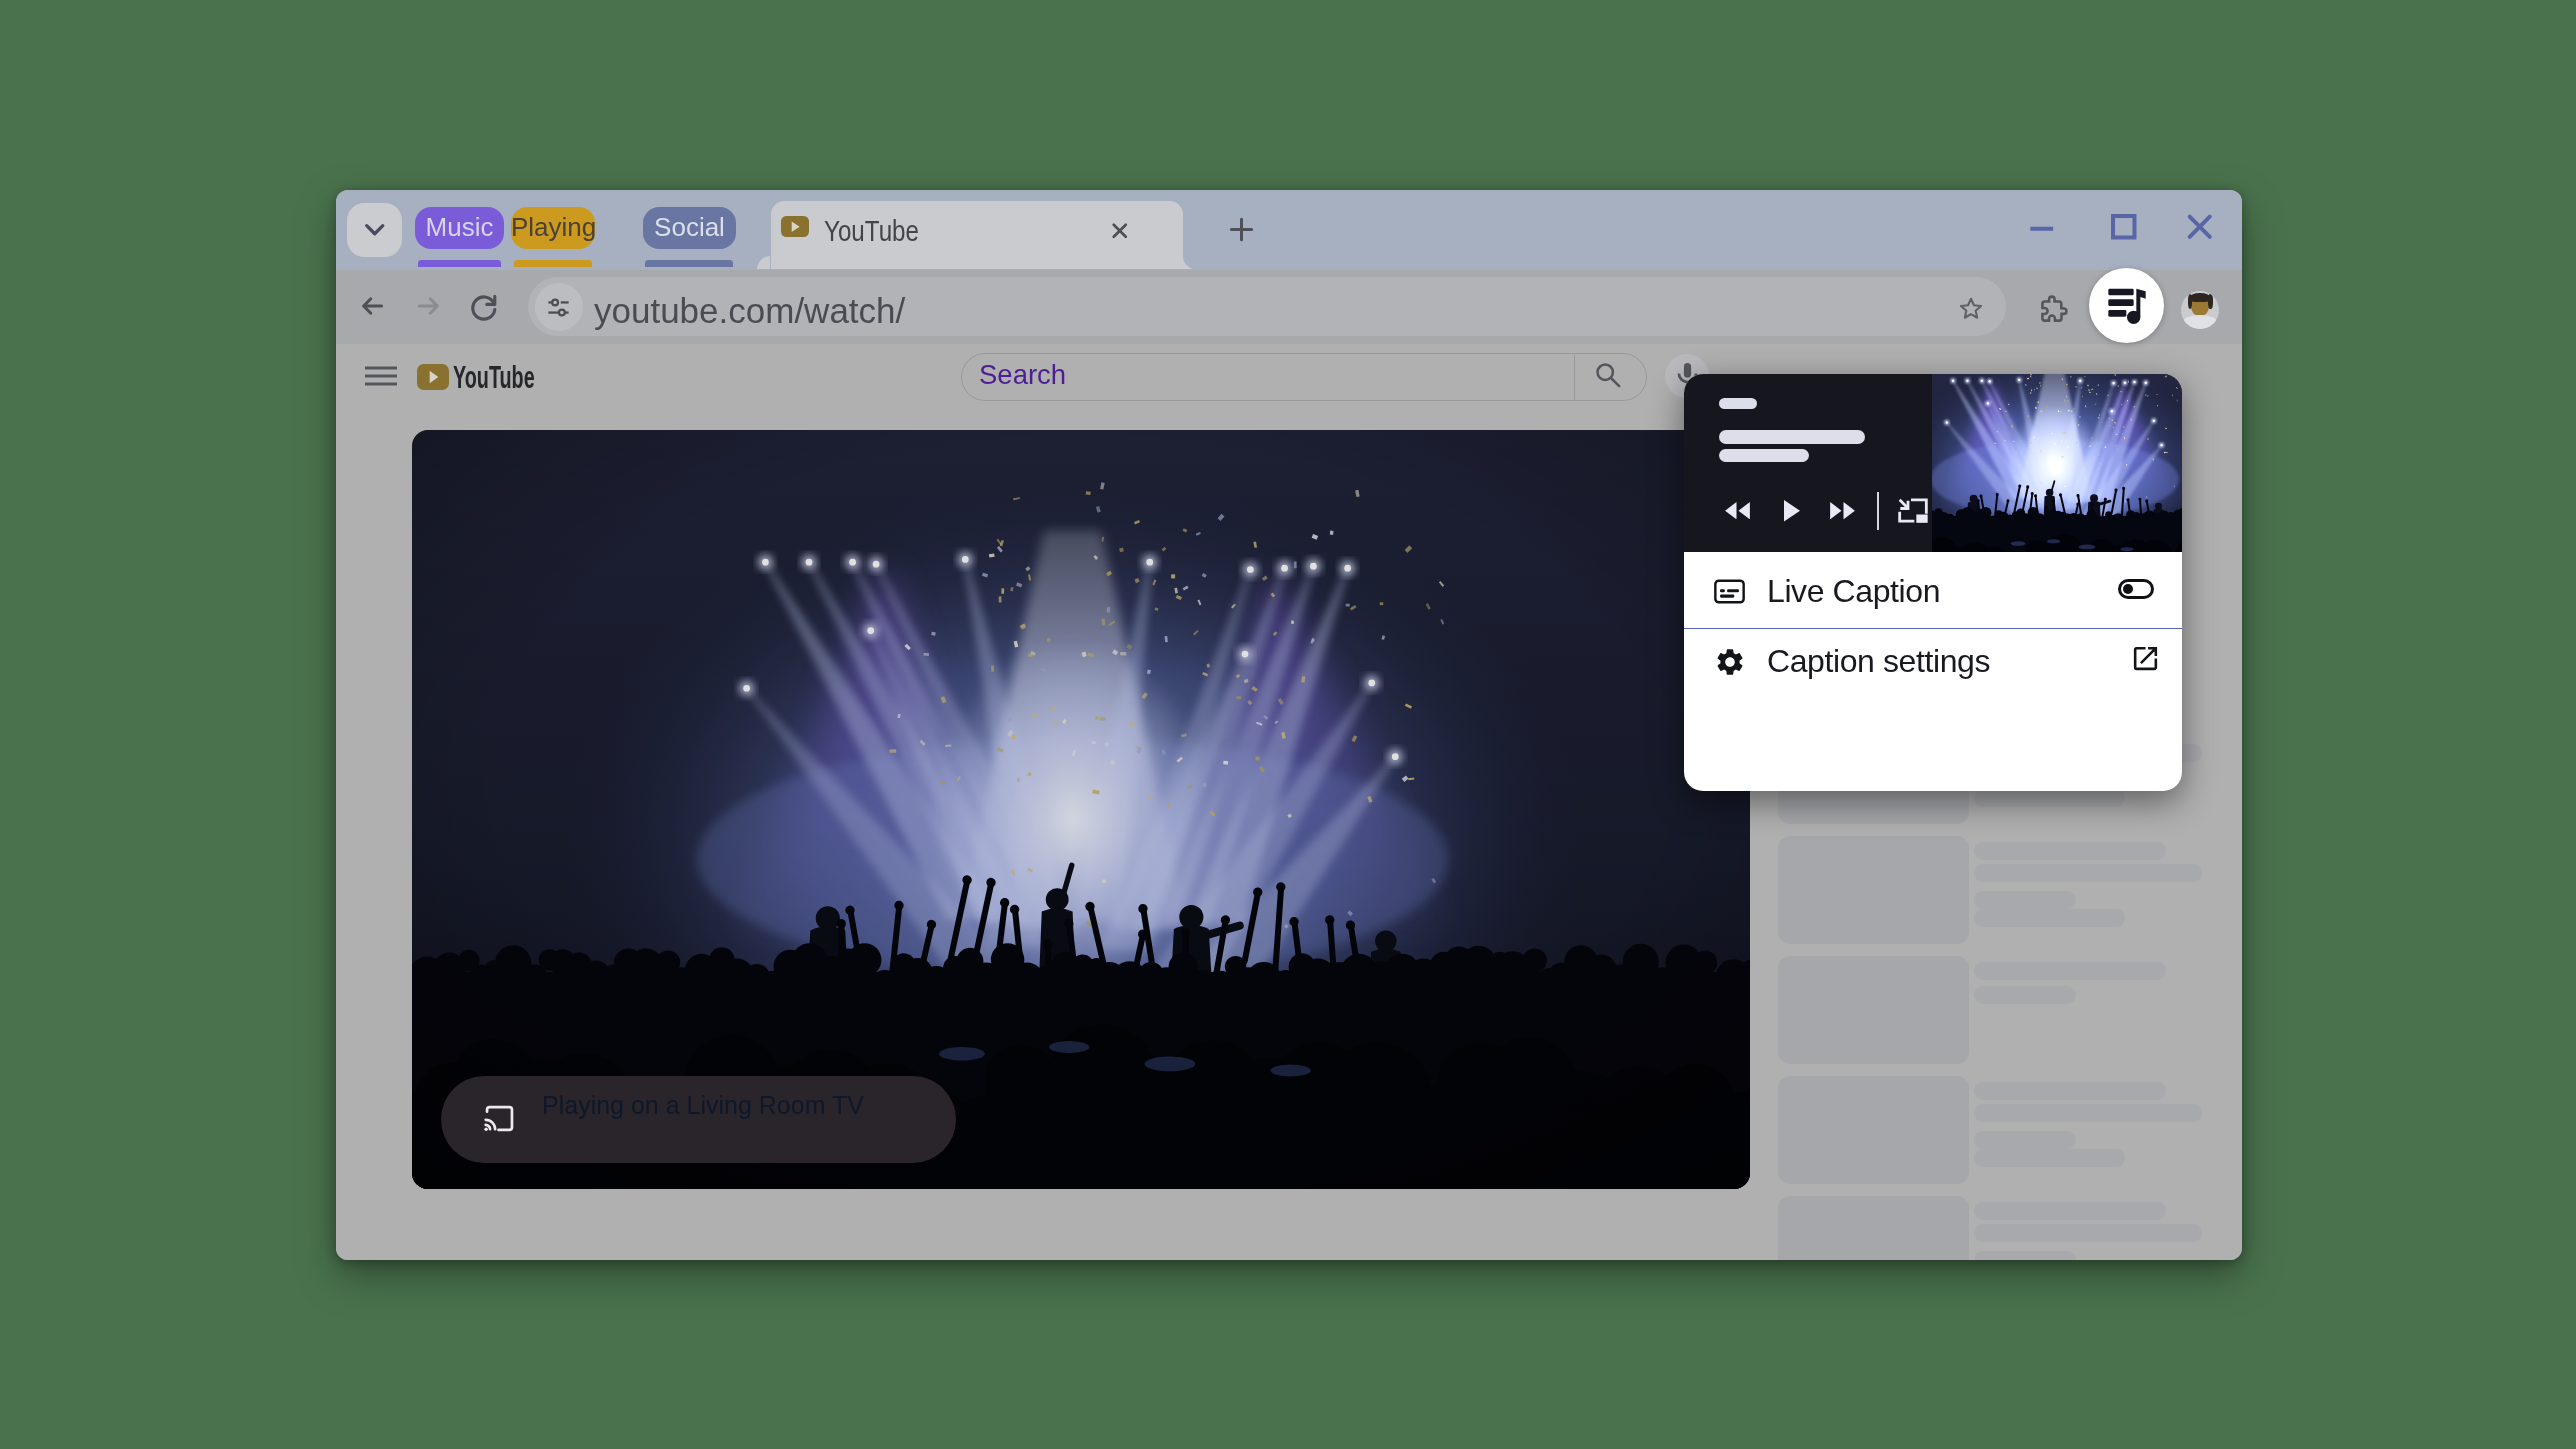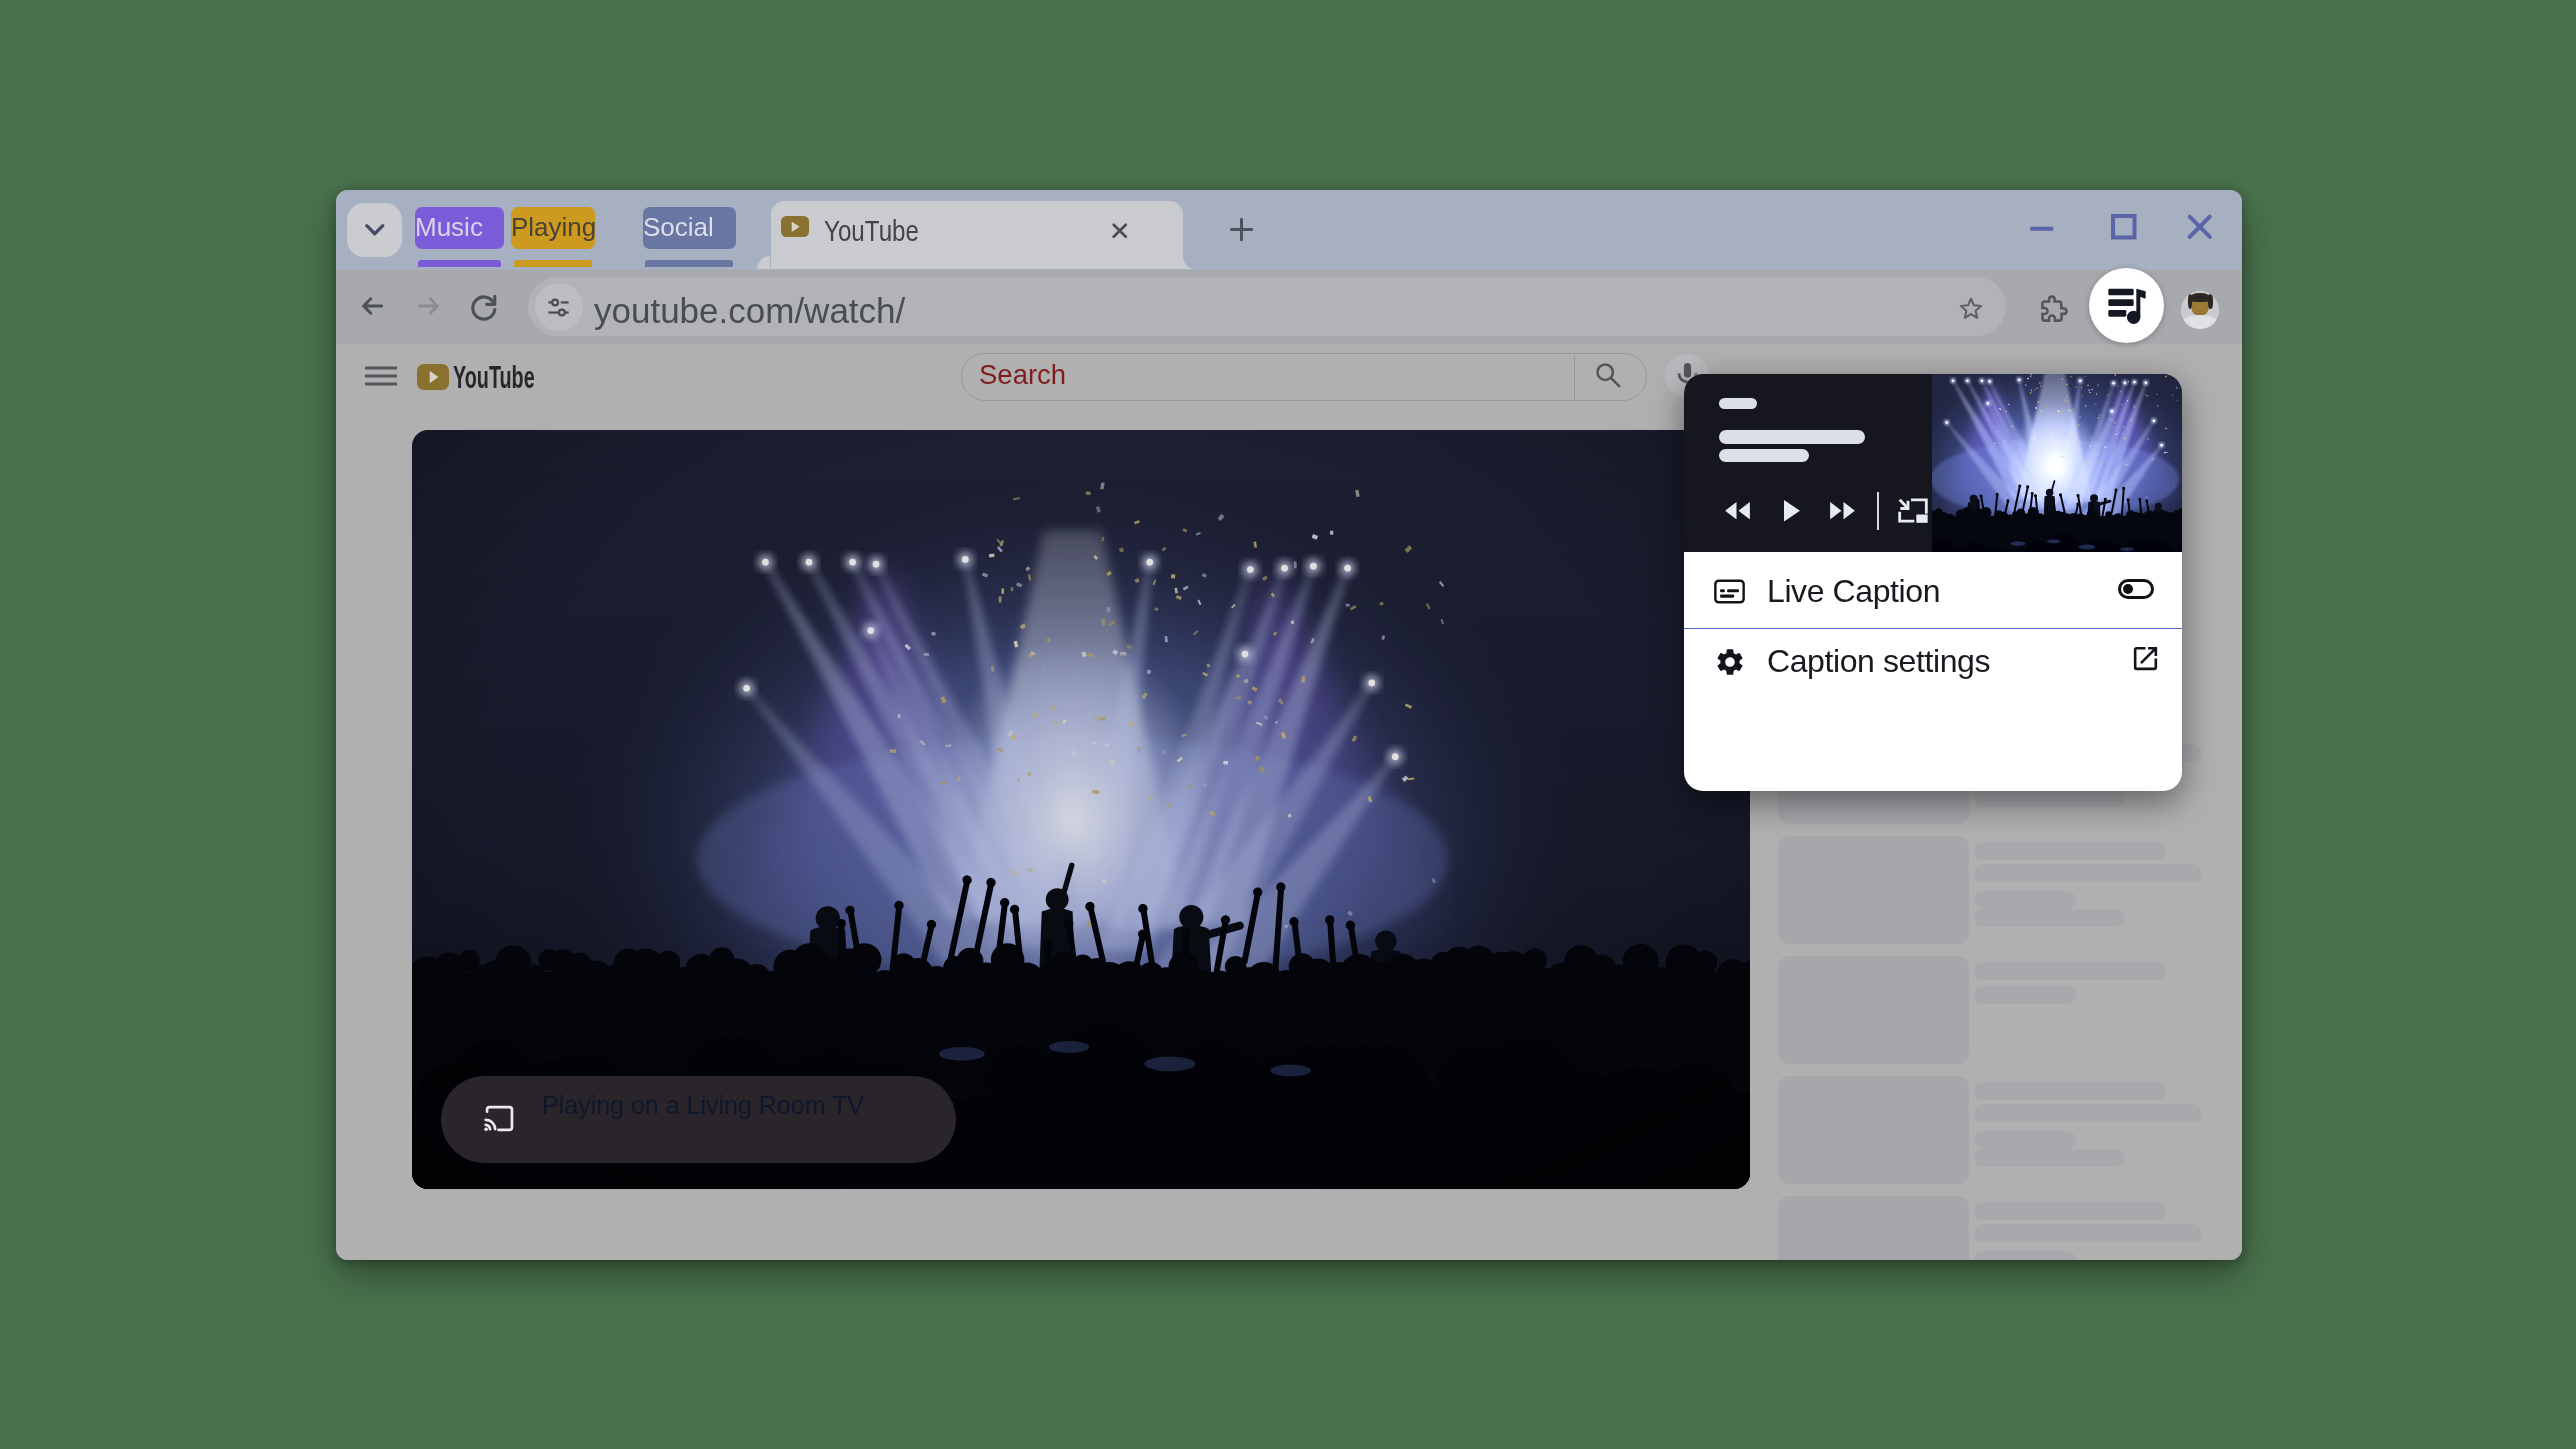--- a/index.html
+++ b/index.html
@@ -1,21 +1,21 @@
 <!DOCTYPE html>
 <html style="font-size:10.7px"><head><meta charset="utf-8">
 <style>
 * { margin:0; padding:0; box-sizing:border-box; }
 html,body { width:2576px; height:1449px; overflow:hidden; }
 body { background:#4a734d; font-family:"Liberation Sans", sans-serif; position:relative; }
 .abs { position:absolute; }
 #win { left:336px; top:190px; width:1906px; height:1070px; background:#b0b0b0; border-radius:12px;
   box-shadow:0 16px 40px rgba(0,0,0,.35), 0 2.7px 12px rgba(0,0,0,.28); overflow:hidden; }
 #tabstrip { left:0; top:0; width:100%; height:80px; background:#a6b0c0; }
-.chip { position:absolute; top:17px; height:42px; border-radius:7px; font-size:26px; line-height:40px; text-align:left; }
+.chip { position:absolute; top:17px; height:42px; border-radius:16px; font-size:26px; line-height:40px; text-align:center; }
 .gline { position:absolute; top:70px; height:6.7px; border-radius:3.4px 3.4px 0 0; }
 #chev { left:11.4px; top:12.7px; width:55px; height:54px; border-radius:17.4px; background:#cbccd0; }
 #tab { left:435px; top:11.4px; width:412px; height:68px; background:#c9cbcf; border-radius:13.4px 13.4px 0 0; }
 #toolbar { left:0; top:80px; width:100%; height:74px; background:#a7a9ad; }
 #page { left:0; top:154px; width:100%; height:916px; background:#b0b0b0; }
 .skl { position:absolute; background:#a8a9ad; border-radius:9.4px; height:18px; }
 .sklthumb { position:absolute; background:#a6a7ab; border-radius:12px; width:191px; height:108px; left:1442px; }
 #popup { left:1684px; top:374px; width:498px; height:417px; border-radius:19px; background:#fff;
   box-shadow:0 10.7px 34px rgba(0,0,0,.45); overflow:hidden; }
 #gmc-circle { left:2089px; top:268px; width:75px; height:75px; border-radius:50%; background:#fff;
@@ -115,21 +115,21 @@
       </svg>
     <div class="abs" style="left:81px;top:19.5px;width:32px;height:26px;border-radius:6.7px;background:#8a7130"></div>
     <svg class="abs" style="left:81px;top:19.5px" width="32" height="26" viewBox="0 0 48 39">
         <polygon points="19,10 32,19.5 19,29" fill="#d6d2c6"></polygon>
       </svg>
     <svg class="abs" style="left:117px;top:17.4px" width="87" height="34" viewBox="0 0 130 50">
         <text x="0" y="40" textLength="122" lengthAdjust="spacingAndGlyphs" font-family="Liberation Sans" font-size="46" font-weight="bold" fill="#26272b">YouTube</text>
       </svg>
     <div class="abs" style="left:625px;top:9.4px;width:686px;height:48px;border-radius:24px;border:1.3px solid #96989c"></div>
     <div class="abs" style="left:1238px;top:10.7px;width:1.3px;height:45px;background:#96989c"></div>
-    <div class="abs" style="left:643px;top:15.4px;font-size:27.5px;color:#7f1d1d">Search</div>
+    <div class="abs" style="left:643px;top:15.4px;font-size:27.5px;color:#4c1d95">Search</div>
     <svg class="abs" style="left:1258px;top:17px" width="28" height="28" viewBox="0 0 40 40">
         <circle cx="16" cy="16" r="11" stroke="#54565c" stroke-width="3.6" fill="none"></circle>
         <path d="M25 25 L36 36" stroke="#54565c" stroke-width="3.6" stroke-linecap="round"></path>
       </svg>
     <div class="abs" style="left:1329px;top:10px;width:44px;height:44px;border-radius:50%;background:#bababe"></div>
     <svg class="abs" style="left:1339px;top:17px" width="25" height="31" viewBox="0 0 24 30">
         <g fill="#54565c">
           <rect x="8.5" y="2" width="7" height="14" rx="3.5"></rect>
           <path d="M5 12 a7 7 0 0 0 14 0 h2.6 a9.6 9.6 0 0 1-8.3 9.5 V26 h-2.6 v-4.5 A9.6 9.6 0 0 1 2.4 12z"></path>
         </g>

